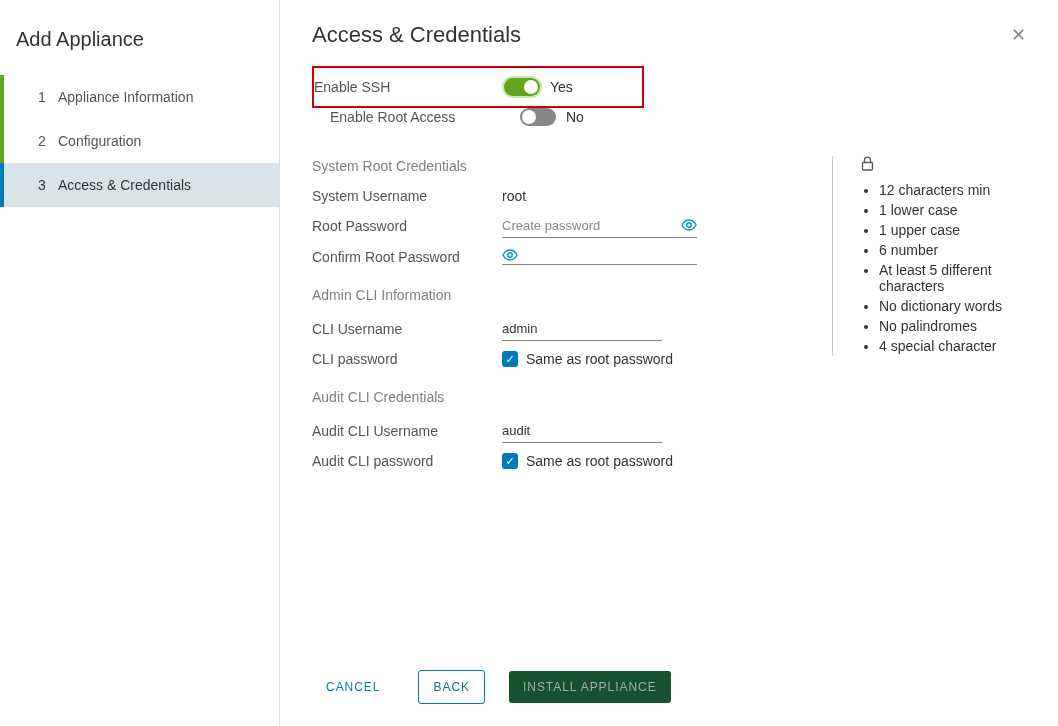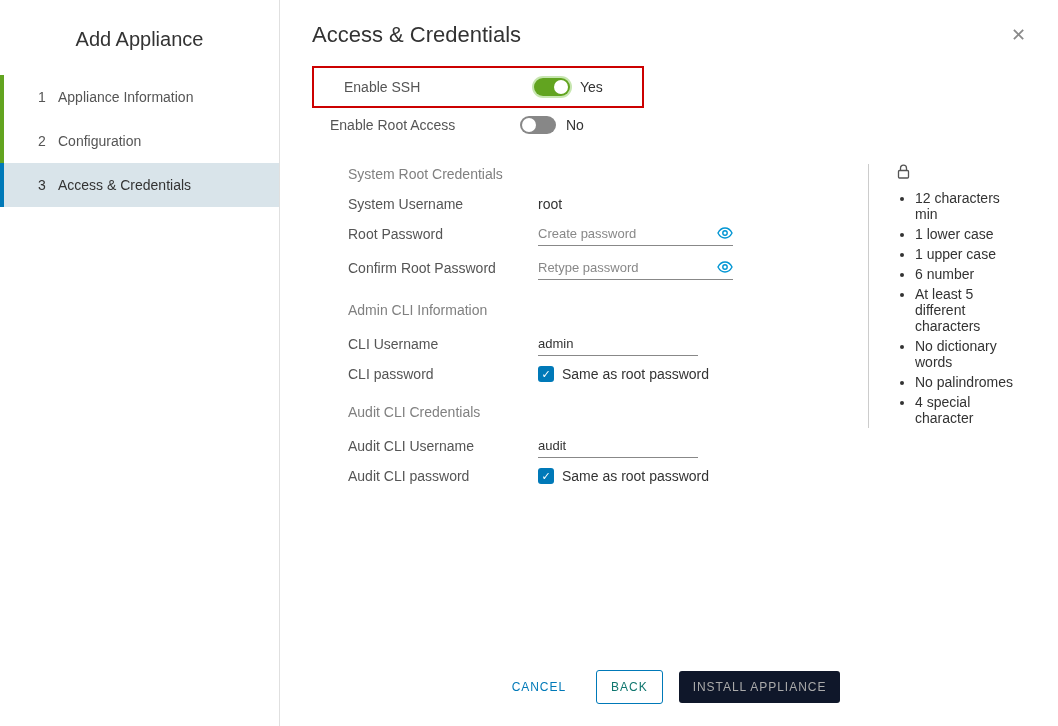--- a/index.html
+++ b/index.html
@@ -16,21 +16,20 @@
     .sidebar {
       width: 280px;
       border-right: 1px solid #e0e0e0;
       padding: 18px 0;
     }
     .sidebar-title {
       font-size: 20px;
       font-weight: 400;
       color: #333;
       padding: 10px 16px 24px 16px;
-      text-align: center;
     }
     .step-list { list-style: none; }
     .step-item {
       display: flex;
       align-items: center;
       padding: 14px 18px 14px 34px;
       border-left: 4px solid transparent;
       cursor: pointer;
       color: #555;
     }
@@ -63,22 +62,21 @@
     }
     .close-btn {
       cursor: pointer;
       color: #8a8a8a;
       font-size: 18px;
       line-height: 1;
     }
     .content { flex: 1; overflow-y: auto; }
     .highlight-box {
       border: 2px solid #c00;
-      padding: 10px 6px 10px 30px;
-      margin-bottom: 8px;
+      padding: 10px 6px 10px 0;
       width: 332px;
     }
     .form-row {
       display: flex;
       align-items: center;
       margin-bottom: 10px;
     }
     .form-row.inside-highlight { margin-bottom: 0; }
     .form-row .label {
       width: 190px;
@@ -155,55 +153,55 @@
     }
     .checkbox-label {
       margin-left: 8px;
       color: #333;
       vertical-align: middle;
     }
     .two-col {
       display: flex;
       gap: 0;
     }
-    .left-col { flex: 0 0 520px; margin-left: 36px; }
+    .left-col { flex: 0 0 520px; }
     .right-col {
       border-left: 1px solid #ccc;
       padding-left: 28px;
       margin-top: 20px;
       height: fit-content;
     }
     .lock-icon { color: #555; font-size: 14px; margin-bottom: 6px; display:block; }
     .rules {
       list-style: disc;
       padding-left: 18px;
       color: #333;
     }
     .rules li { padding: 2px 0; }
     .footer {
       display: flex;
-      justify-content: center;
-      gap: 16px;
+      justify-content: flex-start;
+      gap: 24px;
       padding: 18px 0 22px 0;
       align-items: center;
     }
     .btn {
       font-size: 12px;
       letter-spacing: 0.08em;
       padding: 9px 14px;
       border-radius: 3px;
       cursor: pointer;
       text-transform: uppercase;
       background: none;
       border: none;
     }
     .btn-link { color: #0079b8; }
     .btn-outline { color: #0f766e; border: 1px solid #0079b8; }
     .btn-primary-disabled {
-      background: #0f172a;
+      background: #14532d;
       color: #aaa;
       cursor: not-allowed;
     }
   </style>
 </head>
 <body>
 
 <div class="container">
   <aside class="sidebar">
     <div class="sidebar-title">Add Appliance</div>
@@ -266,21 +264,20 @@
                     <path fill="none" stroke="#0095d3" stroke-width="1.4" d="M1 6c2-4 5-5 7-5s5 1 7 5c-2 4-5 5-7 5s-5-1-7-5z"></path>
                     <circle cx="8" cy="6" r="2.2" fill="none" stroke="#0095d3" stroke-width="1.4"></circle>
                   </svg>
               </span>
             </span>
           </div>
 
           <div class="form-row">
             <span class="label">Confirm Root Password</span>
             <span class="pw-wrap">
-              <input type="password" class="text-input" placeholder="Retype password" style="">
               <span class="eye-icon">
                 <svg width="16" height="12" viewBox="0 0 16 12">
                     <path fill="none" stroke="#0095d3" stroke-width="1.4" d="M1 6c2-4 5-5 7-5s5 1 7 5c-2 4-5 5-7 5s-5-1-7-5z"></path>
                     <circle cx="8" cy="6" r="2.2" fill="none" stroke="#0095d3" stroke-width="1.4"></circle>
                   </svg>
               </span>
             </span>
           </div>
 
           <div class="section-title">Admin CLI Information</div>

